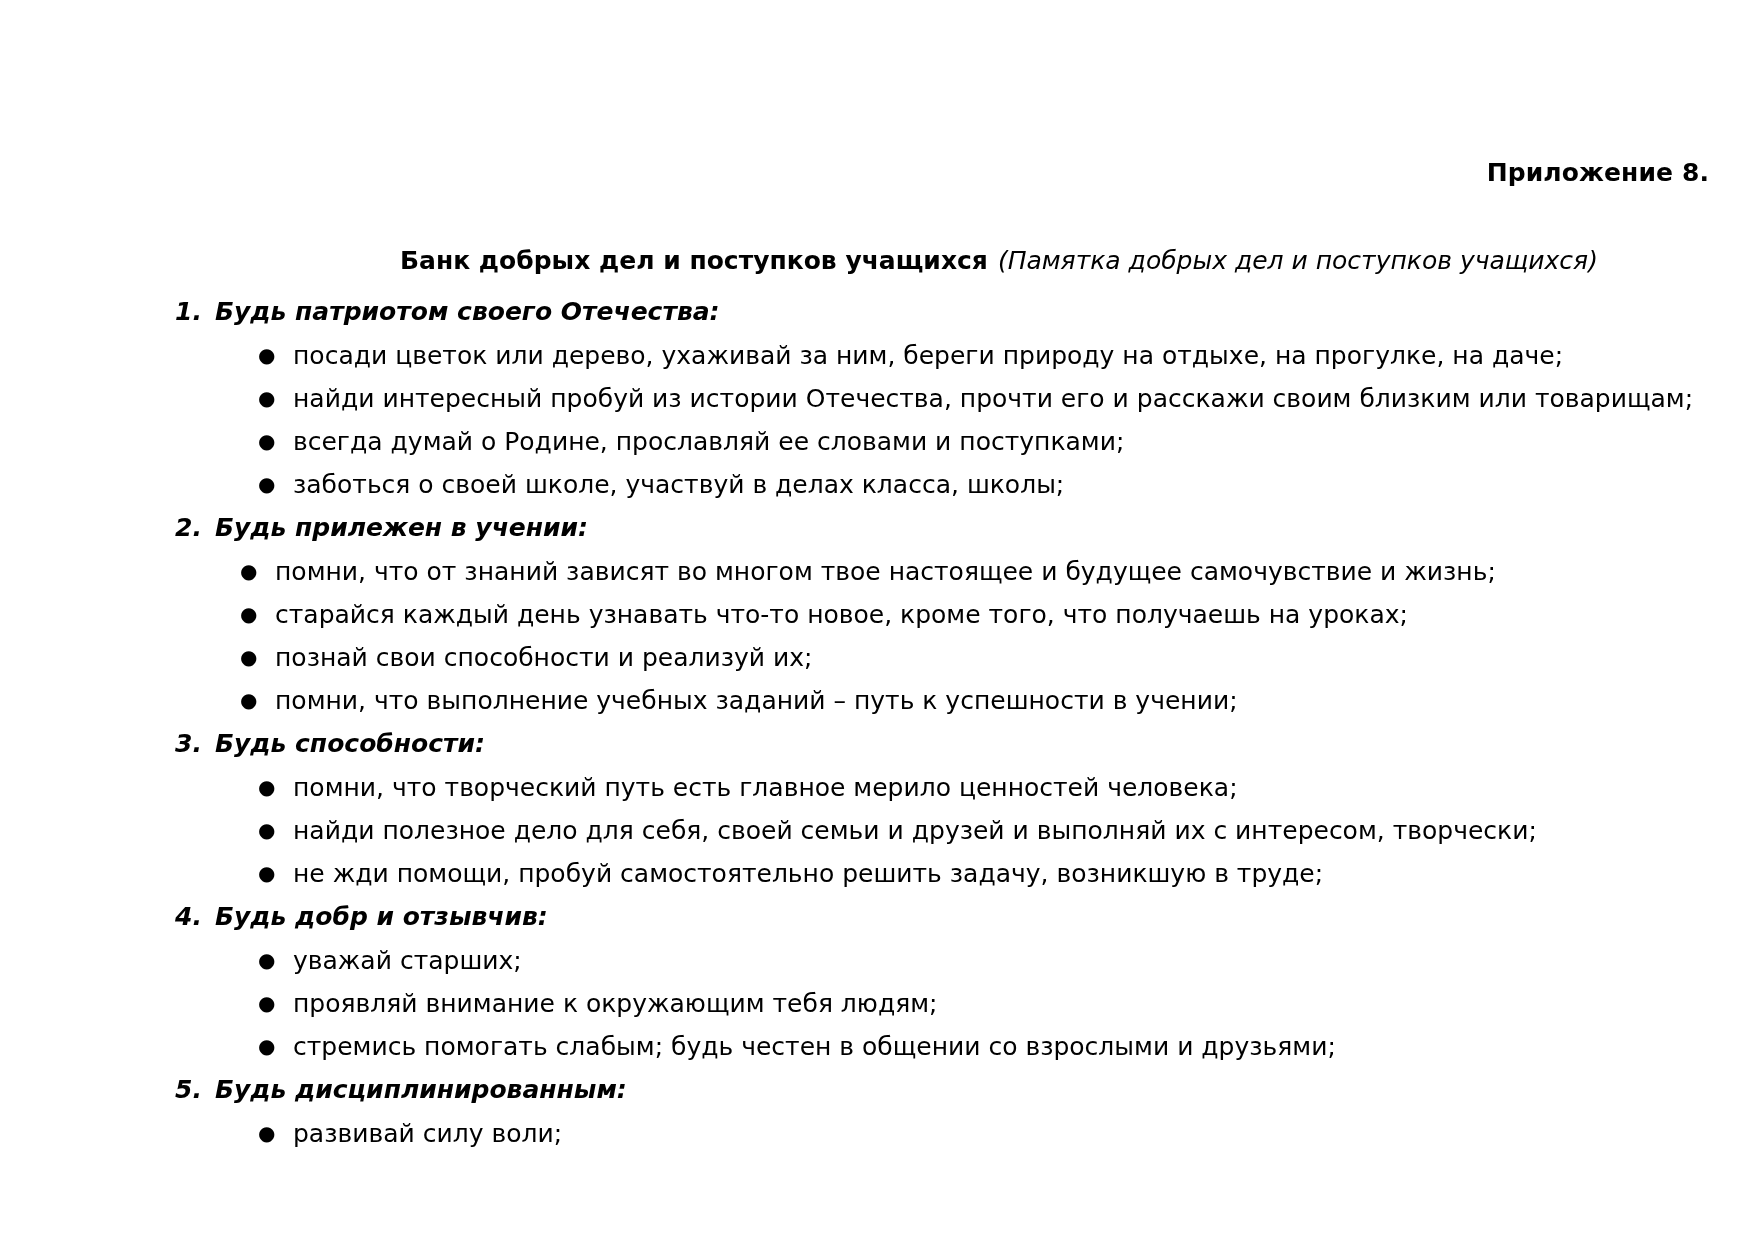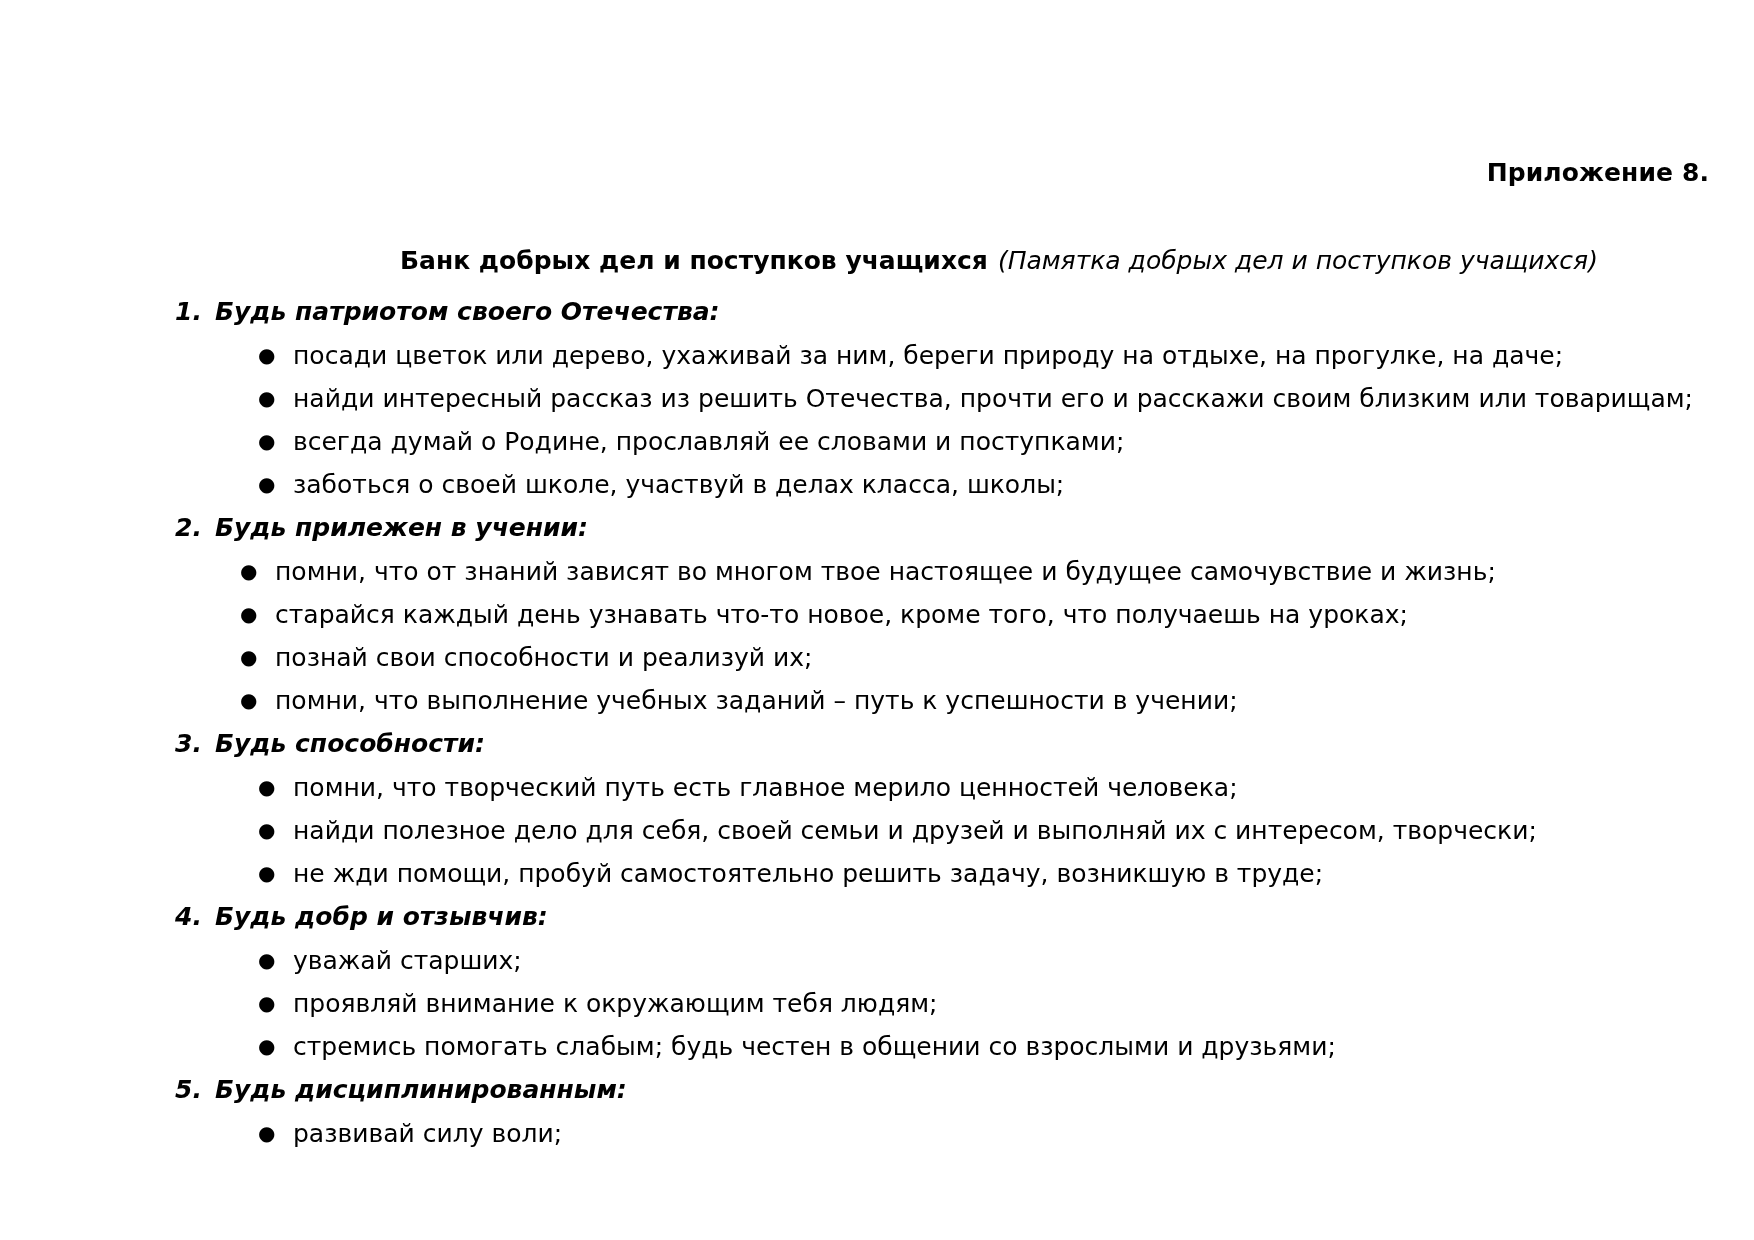--- a/index.html
+++ b/index.html
@@ -141,21 +141,21 @@
           <span class="num">1.</span>
           <span class="heading-text">Будь патриотом своего Отечества:</span>
         </div>
         <ul class="bullets">
           <li class="bullet-row indent-a">
             <span class="dot">●</span>
             <span class="bullet-text">посади цветок или дерево, ухаживай за ним, береги природу на отдыхе, на прогулке, на даче;</span>
           </li>
           <li class="bullet-row indent-a">
             <span class="dot">●</span>
-            <span class="bullet-text">найди интересный рассказ из решить Отечества, прочти его и расскажи своим близким или товарищам;</span>
+            <span class="bullet-text">найди интересный пробуй из истории Отечества, прочти его и расскажи своим близким или товарищам;</span>
           </li>
           <li class="bullet-row indent-a">
             <span class="dot">●</span>
             <span class="bullet-text">всегда думай о Родине, прославляй ее словами и поступками;</span>
           </li>
           <li class="bullet-row indent-a">
             <span class="dot">●</span>
             <span class="bullet-text">заботься о своей школе, участвуй в делах класса, школы;</span>
           </li>
         </ul>

